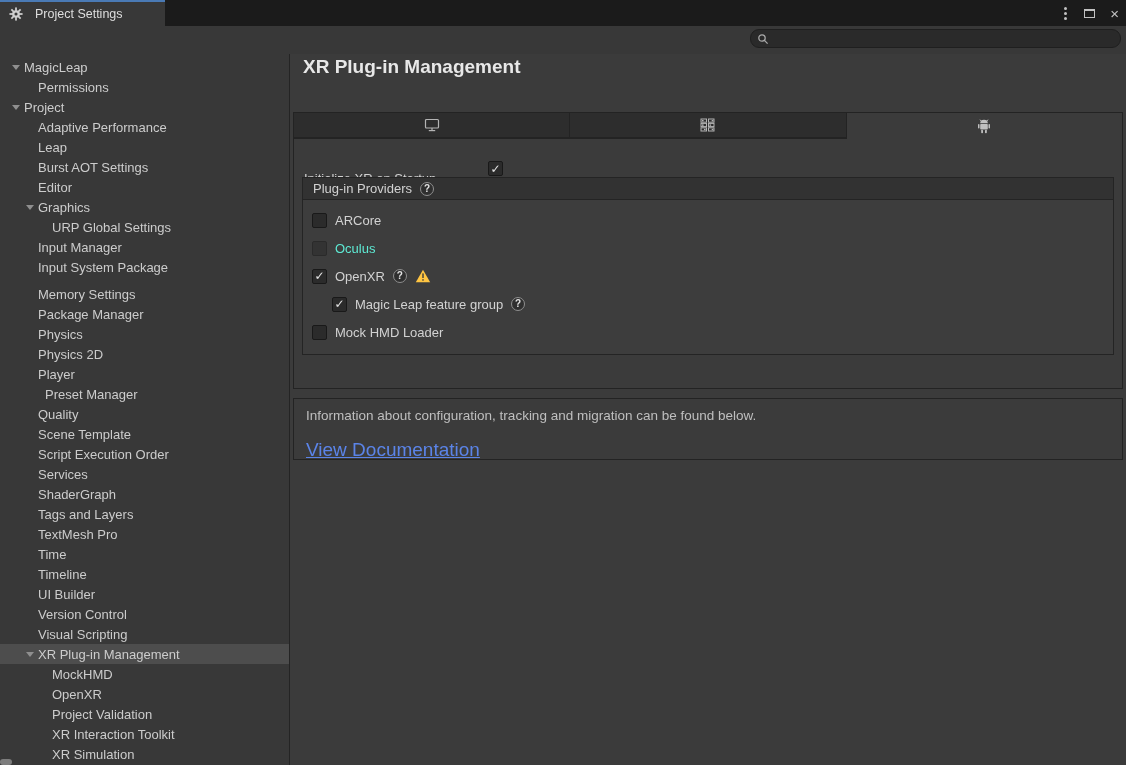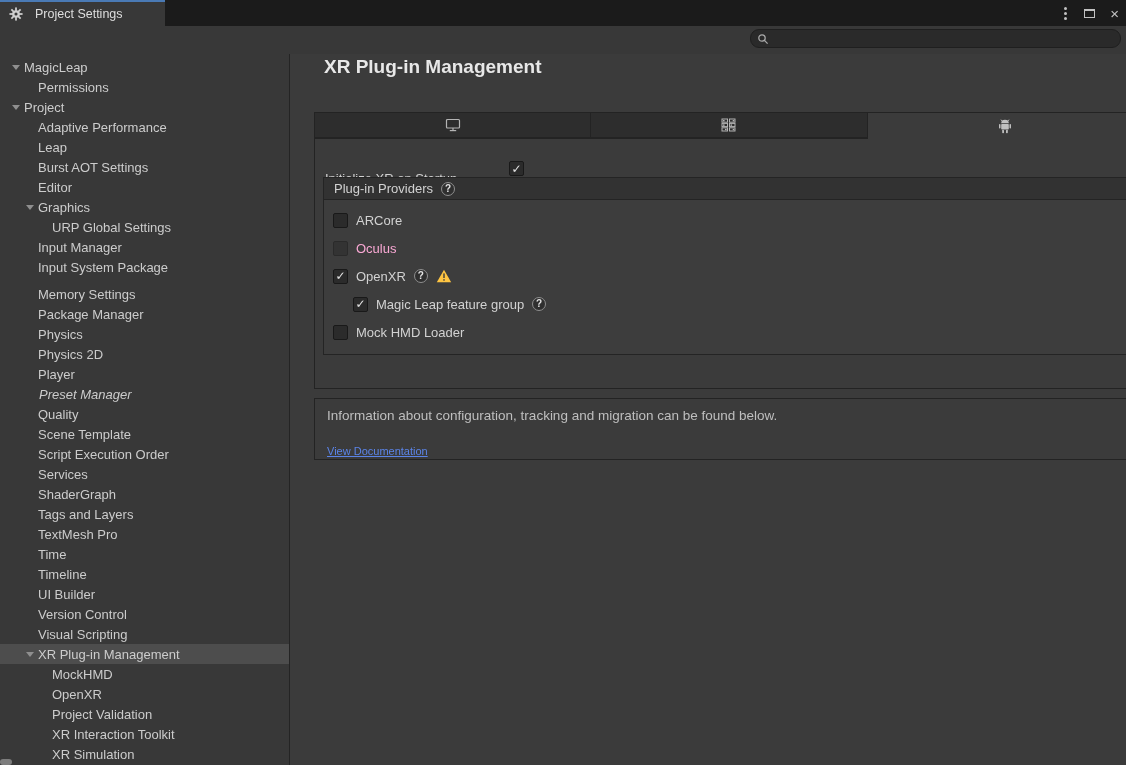--- a/index.html
+++ b/index.html
@@ -17,21 +17,21 @@
   .kebab i{width:3px;height:3px;border-radius:50%;background:#c2c2c2;}
   .maxbox{width:11px;height:9px;border:1px solid #c2c2c2;border-top-width:2px;}
   .closex{color:#c2c2c2;font-size:15px;line-height:1;}
   
   .toolbar{position:relative;height:28px;background:#383838;}
   .search-field{position:absolute;left:750px;top:3px;width:371px;height:19px;background:#2a2a2a;
     border:1px solid #1f1f1f;border-radius:9px;display:flex;align-items:center;padding:0 6px;gap:4px;}
   .search-input{flex:1;background:transparent;border:none;outline:none;color:#d0d0d0;font-size:12px;
     font-family:"Liberation Sans",sans-serif;}
   
-  .split{display:flex;height:711px;gap:21px;}
+  .split{display:flex;height:711px;}
   .sidebar{position:relative;width:290px;background:#383838;border-right:1px solid #242424;
     padding-top:3px;flex:none;}
   .srow{position:relative;height:20px;display:flex;align-items:center;font-size:13px;color:#cccccc;
     white-space:nowrap;cursor:default;}
   .srow.selected{background:#4d4d4d;}
   .expander{width:16px;flex:none;display:flex;align-items:center;justify-content:center;}
   .tri{width:0;height:0;border-left:4px solid transparent;border-right:4px solid transparent;
     border-top:5px solid #8f8f8f;}
   .scroll-grip{position:absolute;left:0;bottom:0;width:12px;height:6px;background:#8a8a8a;
     border-radius:3px;opacity:.85;}
@@ -49,31 +49,31 @@
   .init-label{width:184px;font-size:13px;color:#d2d2d2;margin-top:20px;}
   .checkbox{width:15px;height:15px;background:#2b2b2b;border:1px solid #191919;border-radius:2px;
     display:flex;align-items:center;justify-content:center;flex:none;}
   .checkbox .mark{color:#e6e6e6;font-size:12px;font-weight:bold;line-height:1;}
   .providers{position:absolute;left:8px;right:8px;top:38px;bottom:33px;background:#3d3d3d;
     border:1px solid #242424;}
   .prov-header{height:22px;background:#323232;border-bottom:1px solid #242424;display:flex;
     align-items:center;gap:8px;padding-left:10px;font-size:13px;color:#d2d2d2;}
   .prov-body{padding:6px 0 0 9px;}
   .prow{height:28px;display:flex;align-items:center;gap:8px;font-size:13px;color:#d2d2d2;}
-  .prow.disabled{color:#f9a8d4;}
+  .prow.disabled{color:#5eead4;}
   .prow.disabled .checkbox{opacity:.5;}
   .prow.indent{margin-left:20px;}
   .help-icon{width:14px;height:14px;border-radius:50%;background:#2f2f2f;border:1px solid #8f8f8f;
     color:#e2e2e2;font-size:10px;font-weight:bold;display:flex;align-items:center;justify-content:center;
     flex:none;line-height:1;}
   .warn-icon{width:16px;height:14px;flex:none;display:flex;}
   .infobox{position:absolute;left:3px;top:344px;width:830px;height:62px;background:#3b3b3b;
     border:1px solid #232323;padding:9px 12px;}
   .info-text{font-size:13.5px;color:#bfbfbf;}
-  .doc-link{display:inline-block;margin-top:22px;font-size:11px;color:#5b84e8;
+  .doc-link{display:inline-block;margin-top:16px;font-size:19px;color:#5b84e8;
     text-decoration:underline;cursor:pointer;}
   .icon-svg{display:block;}
 </style>
 </head>
 <body>
 
 <div class="window">
 
   <div class="tabstrip">
     <div class="window-tab">
@@ -185,21 +185,21 @@
             <span>Physics</span>
           </div>
           <div class="srow" style="padding-left: 22px;">
             <span class="expander"></span>
             <span>Physics 2D</span>
           </div>
           <div class="srow" style="padding-left: 22px;">
             <span class="expander"></span>
             <span>Player</span>
           </div>
-          <div class="srow" style="padding-left: 23px; font-style: italic;">
+          <div class="srow" style="padding-left: 29px;">
             <span class="expander"></span>
             <span>Preset Manager</span>
           </div>
           <div class="srow" style="padding-left: 22px;">
             <span class="expander"></span>
             <span>Quality</span>
           </div>
           <div class="srow" style="padding-left: 22px;">
             <span class="expander"></span>
             <span>Scene Template</span>

